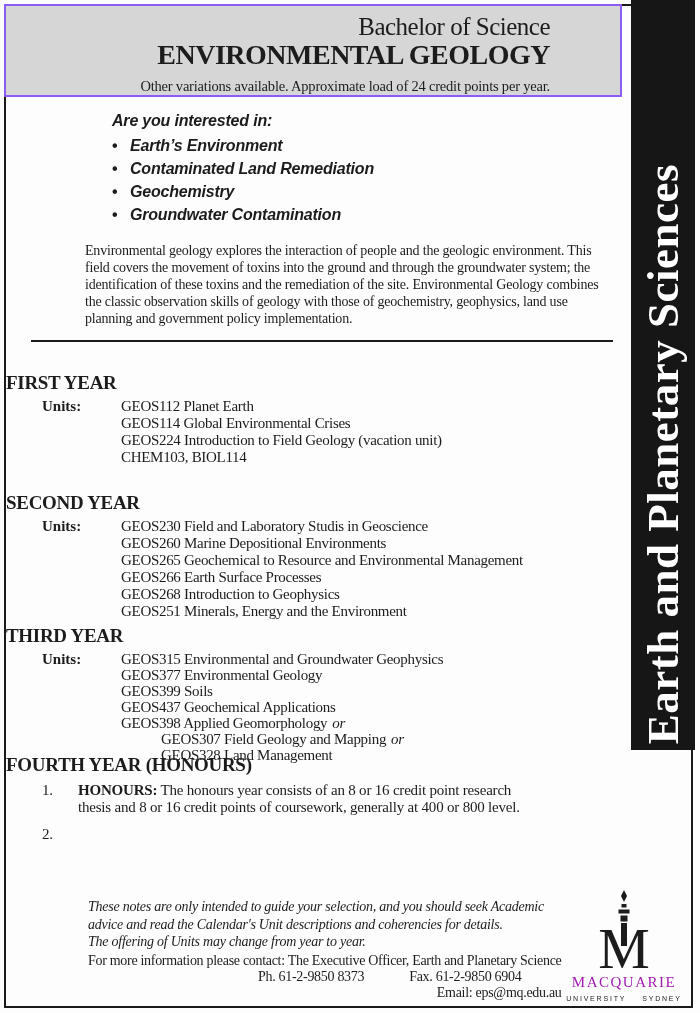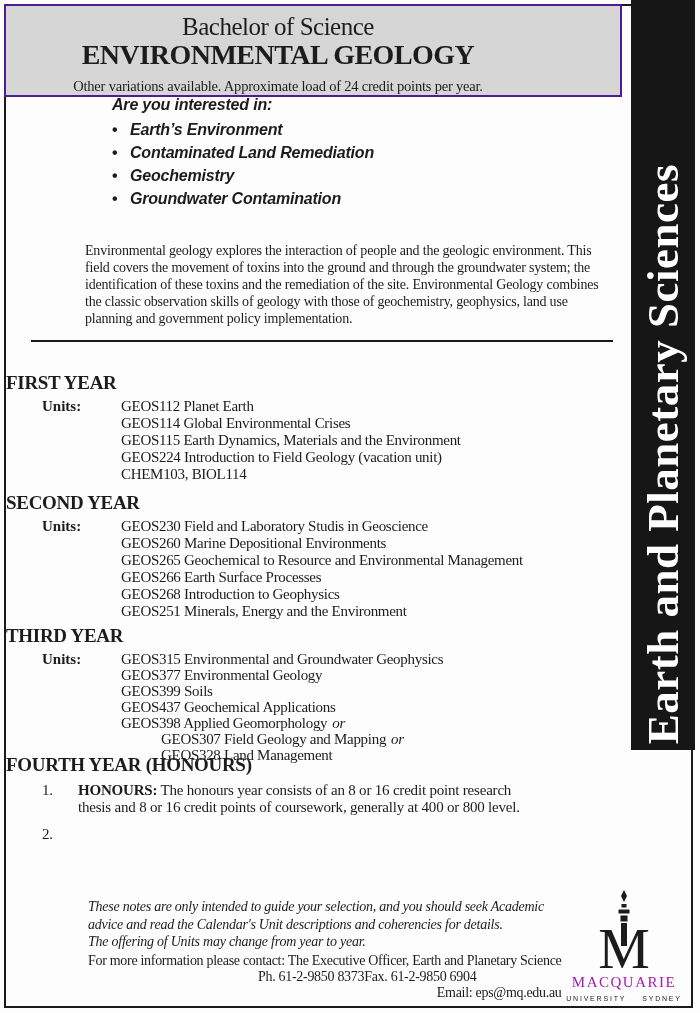--- a/index.html
+++ b/index.html
@@ -7,41 +7,41 @@
     position:relative; width:700px; height:1013px; background:#fdfdfd;
     font-family:"Liberation Serif", serif; color:#1c1c1c; overflow:hidden;
   }
   .frame {
     position:absolute; left:4px; top:4px; width:689px; height:1004px;
     border:2px solid #1a1a1a; box-sizing:border-box;
   }
   
   .header-box {
     position:absolute; left:4px; top:4px; width:618px; height:93px;
-    box-sizing:border-box; border:2px solid #4c1d95; background:#d6d6d6;
-    text-align:center; padding-top:8px; padding-right:70px;
+    box-sizing:border-box; border:2px solid #8b5cf6; background:#d6d6d6;
+    text-align:right; padding-top:8px; padding-right:70px;
   }
   .degree   { font-size:25px; line-height:1.05; letter-spacing:-0.5px; }
   .program  { font-size:28px; line-height:1.1; font-weight:bold; letter-spacing:-0.5px; }
   .variations { font-size:14.5px; margin-top:7px; letter-spacing:-0.2px; }
   
   .sidebar {
     position:absolute; left:631px; top:0; width:64px; height:750px;
     background:#161616;
   }
   .sidebar-label {
     position:absolute; bottom:6px; left:50%;
     transform:translateX(-50%) rotate(180deg);
     writing-mode:vertical-rl; white-space:nowrap;
     font-family:"Liberation Serif", serif; font-weight:bold;
     font-size:45px; color:#ffffff; letter-spacing:0.5px;
   }
   
   .interests {
-    position:absolute; left:112px; top:96px;
+    position:absolute; left:112px; top:112px;
     font-family:"Liberation Sans", sans-serif; font-weight:bold; font-style:italic;
     font-size:16px; letter-spacing:-0.2px;
   }
   .interests ul { list-style:none; margin:7px 0 0 0; padding:0; }
   .interests li { margin-bottom:5px; }
   .interests .bullet { display:inline-block; width:18px; font-style:normal; }
   
   .intro {
     position:absolute; left:85px; top:242px; width:565px;
     font-size:14px; line-height:17px; letter-spacing:-0.2px;
@@ -66,21 +66,21 @@
   .fy-num  { width:36px; }
   .fy-text { width:480px; }
   .fy-lead { font-weight:bold; }
   
   .footer-note {
     position:absolute; left:88px; top:898px;
     font-style:italic; font-size:14px; line-height:17.5px; letter-spacing:-0.25px;
   }
   .contact { position:absolute; left:88px; top:953px; font-size:14px; line-height:16px; letter-spacing:-0.3px; }
   .contact-line2 { margin-left:170px; }
-  .contact-fax { }
+  .contact-fax { margin-left:45px; }
   .contact-line3 { margin-left:205px;text-align:right; }
   
   .logo { position:absolute; left:566px; top:890px; width:116px; text-align:center; }
   .logo-lighthouse { position:absolute; left:50%; top:0; transform:translateX(-50%); z-index:2; }
   .logo-m {
     font-family:"Liberation Serif", serif; font-size:58px; line-height:58px;
     margin-top:30px; color:#1c1c1c;
   }
   .logo-wordmark {
     font-family:"Liberation Serif", serif; font-size:15px; letter-spacing:1.5px;
@@ -129,21 +129,20 @@
 
   <div class="rule"></div>
 
   <section class="year-block" style="top:372px">
     <h2 class="section-title" style="margin:0">FIRST YEAR</h2>
     <div class="units-grid">
       <div class="units-label">Units:</div>
       <div class="units-list">
         <div class="unit-line"><span>GEOS112 Planet Earth</span></div>
         <div class="unit-line"><span>GEOS114 Global Environmental Crises</span></div>
-        <div class="unit-line"><span>GEOS115 Earth Dynamics, Materials and the Environment</span></div>
         <div class="unit-line"><span>GEOS224 Introduction to Field Geology (vacation unit)</span></div>
         <div class="unit-line"><span>CHEM103, BIOL114</span></div>
       </div>
     </div>
   </section>
 
   <section class="year-block" style="top:492px">
     <h2 class="section-title" style="margin:0">SECOND YEAR</h2>
     <div class="units-grid">
       <div class="units-label">Units:</div>

